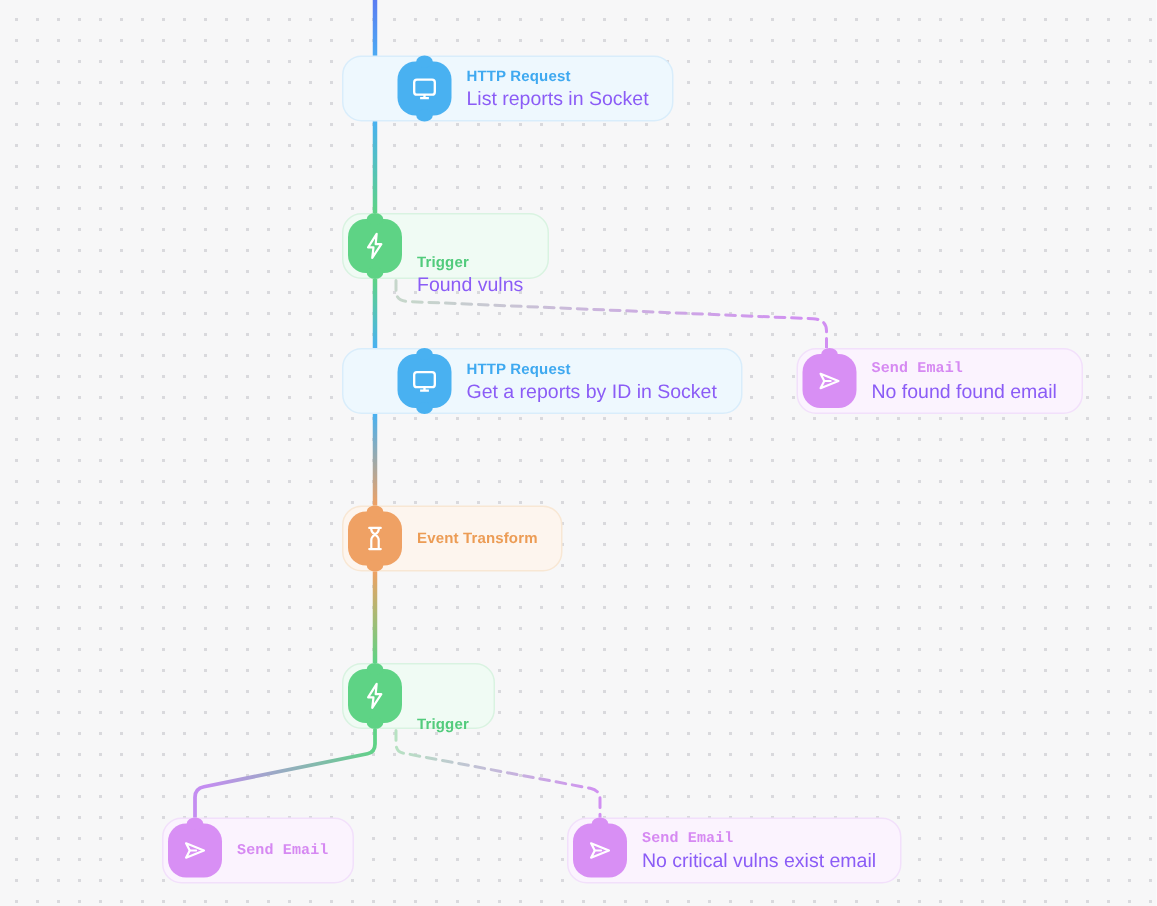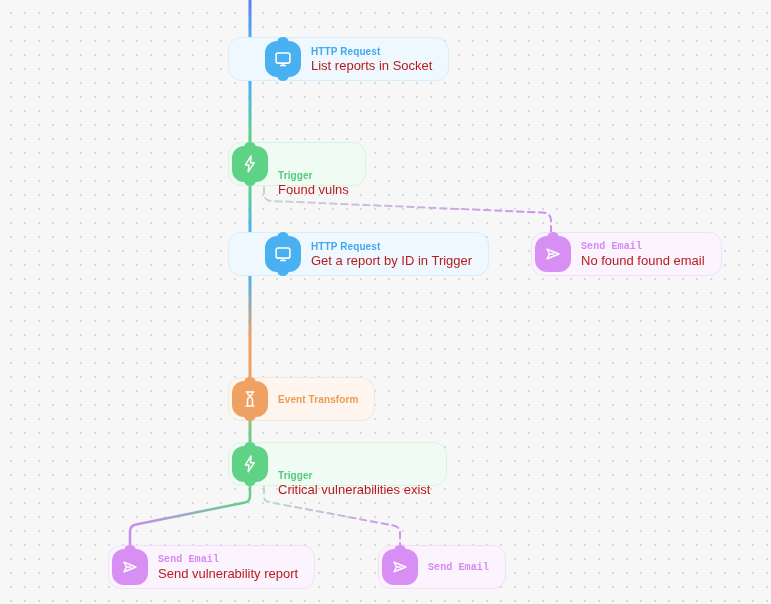--- a/index.html
+++ b/index.html
@@ -19,29 +19,29 @@
   .tile {
     position:relative; width:36px; height:36px; flex:0 0 36px; border-radius:12px;
     display:flex; align-items:center; justify-content:center; color:#fff;
   }
   .tile svg { display:block; }
   .bump { position:absolute; left:50%; transform:translateX(-50%); width:11px; height:8px;
           border-radius:50%; background:inherit; }
   .bump-t { top:-4px; } .bump-b { bottom:-4px; }
   .txt { margin-left:10px; padding-right:13px; white-space:nowrap; }
   .kind { font-size:10px; font-weight:700; line-height:13px; letter-spacing:.1px; }
-  .title { font-size:13px; line-height:15px; color:#b91c1c; }
+  .title { font-size:13px; line-height:15px; color:#8b5cf6; }
 
   .v-blue   { background:#eef8fe; border-color:#d9edfb;padding-left:36px; }
   .v-blue .tile   { background:#49b1f1; }
   .v-blue .kind   { color:#3fa9f0; }
   .v-green  { background:#f0fbf4; border-color:#d9f3e1; }
   .v-green .tile  { background:#5ed385; }
   .v-green .kind  { color:#52cb7c;margin-top:38px; }
-  .v-orange { background:#fdf5ee; border-color:#f8e7d4;margin-top:40px; }
+  .v-orange { background:#fdf5ee; border-color:#f8e7d4; }
   .v-orange .tile { background:#efa164; }
   .v-orange .kind { color:#ec9c55; }
   .v-purple { background:#fbf3fe; border-color:#f2e0fb; }
   .v-purple .tile { background:#d88ff4; }
   .v-purple .kind { color:#d689f2;font-family:Liberation Mono, monospace; }
 
   #n1 { left:228px; top:37px; }
   #n2 { left:228px; top:142px; }
   #n3 { left:228px; top:232px; }
   #n4 { left:531px; top:232px; }
@@ -133,21 +133,21 @@
     <div class="tile">
       <span class="bump bump-t"></span>
       <span class="bump bump-b"></span>
       <svg width="22" height="22" viewBox="0 0 24 24" fill="none" stroke="#fff" stroke-width="1.7">
         <rect x="4.5" y="5.5" width="15" height="11" rx="2"></rect>
           <path d="M12 16.5v2.5M8.8 19h6.4"></path>
       </svg>
     </div>
     <div class="txt">
       <div class="kind">HTTP Request</div>
-      <div class="title">Get a report by ID in Trigger</div>
+      <div class="title">Get a reports by ID in Socket</div>
     </div>
   </div>
 
   <div id="n4" class="node v-purple">
     <div class="tile">
       <span class="bump bump-t"></span>
       <svg width="22" height="22" viewBox="0 0 24 24" fill="none" stroke="#fff" stroke-width="1.6" stroke-linejoin="round" stroke-linecap="round">
         <path d="M5.5 6.8 18.5 12 5.5 17.2 8.2 12z"></path>
           <path d="M8.2 12h4.6"></path>
       </svg>
@@ -174,44 +174,43 @@
   <div id="n6" class="node v-green">
     <div class="tile">
       <span class="bump bump-t"></span>
       <span class="bump bump-b"></span>
       <svg width="22" height="22" viewBox="0 0 24 24" fill="none" stroke="#fff" stroke-width="1.6" stroke-linejoin="round">
         <path d="M13.2 3.2 7 13h3.9l-.9 7.6 6.6-9.9h-4.1z"></path>
       </svg>
     </div>
     <div class="txt">
       <div class="kind">Trigger</div>
-      <div class="title">Critical vulnerabilities exist</div>
     </div>
   </div>
 
   <div id="n7" class="node v-purple">
     <div class="tile">
       <span class="bump bump-t"></span>
       <svg width="22" height="22" viewBox="0 0 24 24" fill="none" stroke="#fff" stroke-width="1.6" stroke-linejoin="round" stroke-linecap="round">
         <path d="M5.5 6.8 18.5 12 5.5 17.2 8.2 12z"></path>
           <path d="M8.2 12h4.6"></path>
       </svg>
     </div>
     <div class="txt">
       <div class="kind">Send Email</div>
-      <div class="title">Send vulnerability report</div>
     </div>
   </div>
 
   <div id="n8" class="node v-purple">
     <div class="tile">
       <span class="bump bump-t"></span>
       <svg width="22" height="22" viewBox="0 0 24 24" fill="none" stroke="#fff" stroke-width="1.6" stroke-linejoin="round" stroke-linecap="round">
         <path d="M5.5 6.8 18.5 12 5.5 17.2 8.2 12z"></path>
           <path d="M8.2 12h4.6"></path>
       </svg>
     </div>
     <div class="txt">
       <div class="kind">Send Email</div>
+      <div class="title">No critical vulns exist email</div>
     </div>
   </div>
 
 </div>
 
 </body></html>

